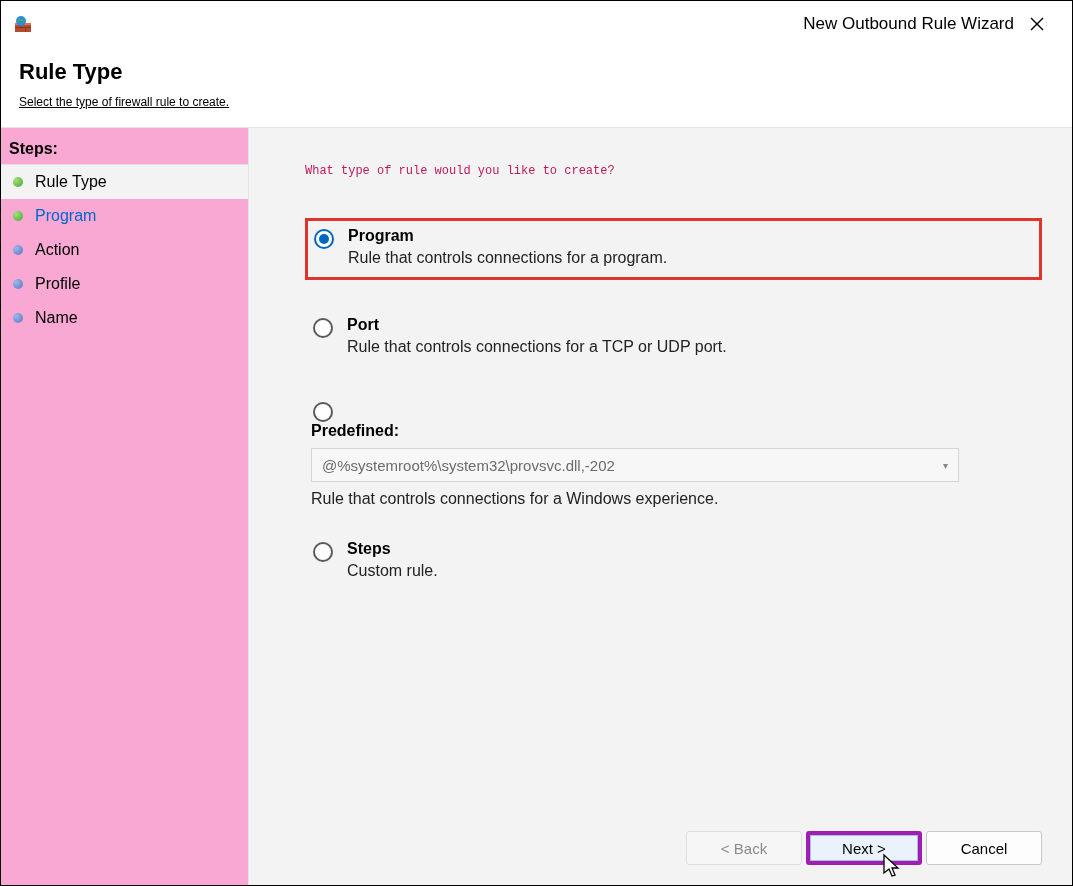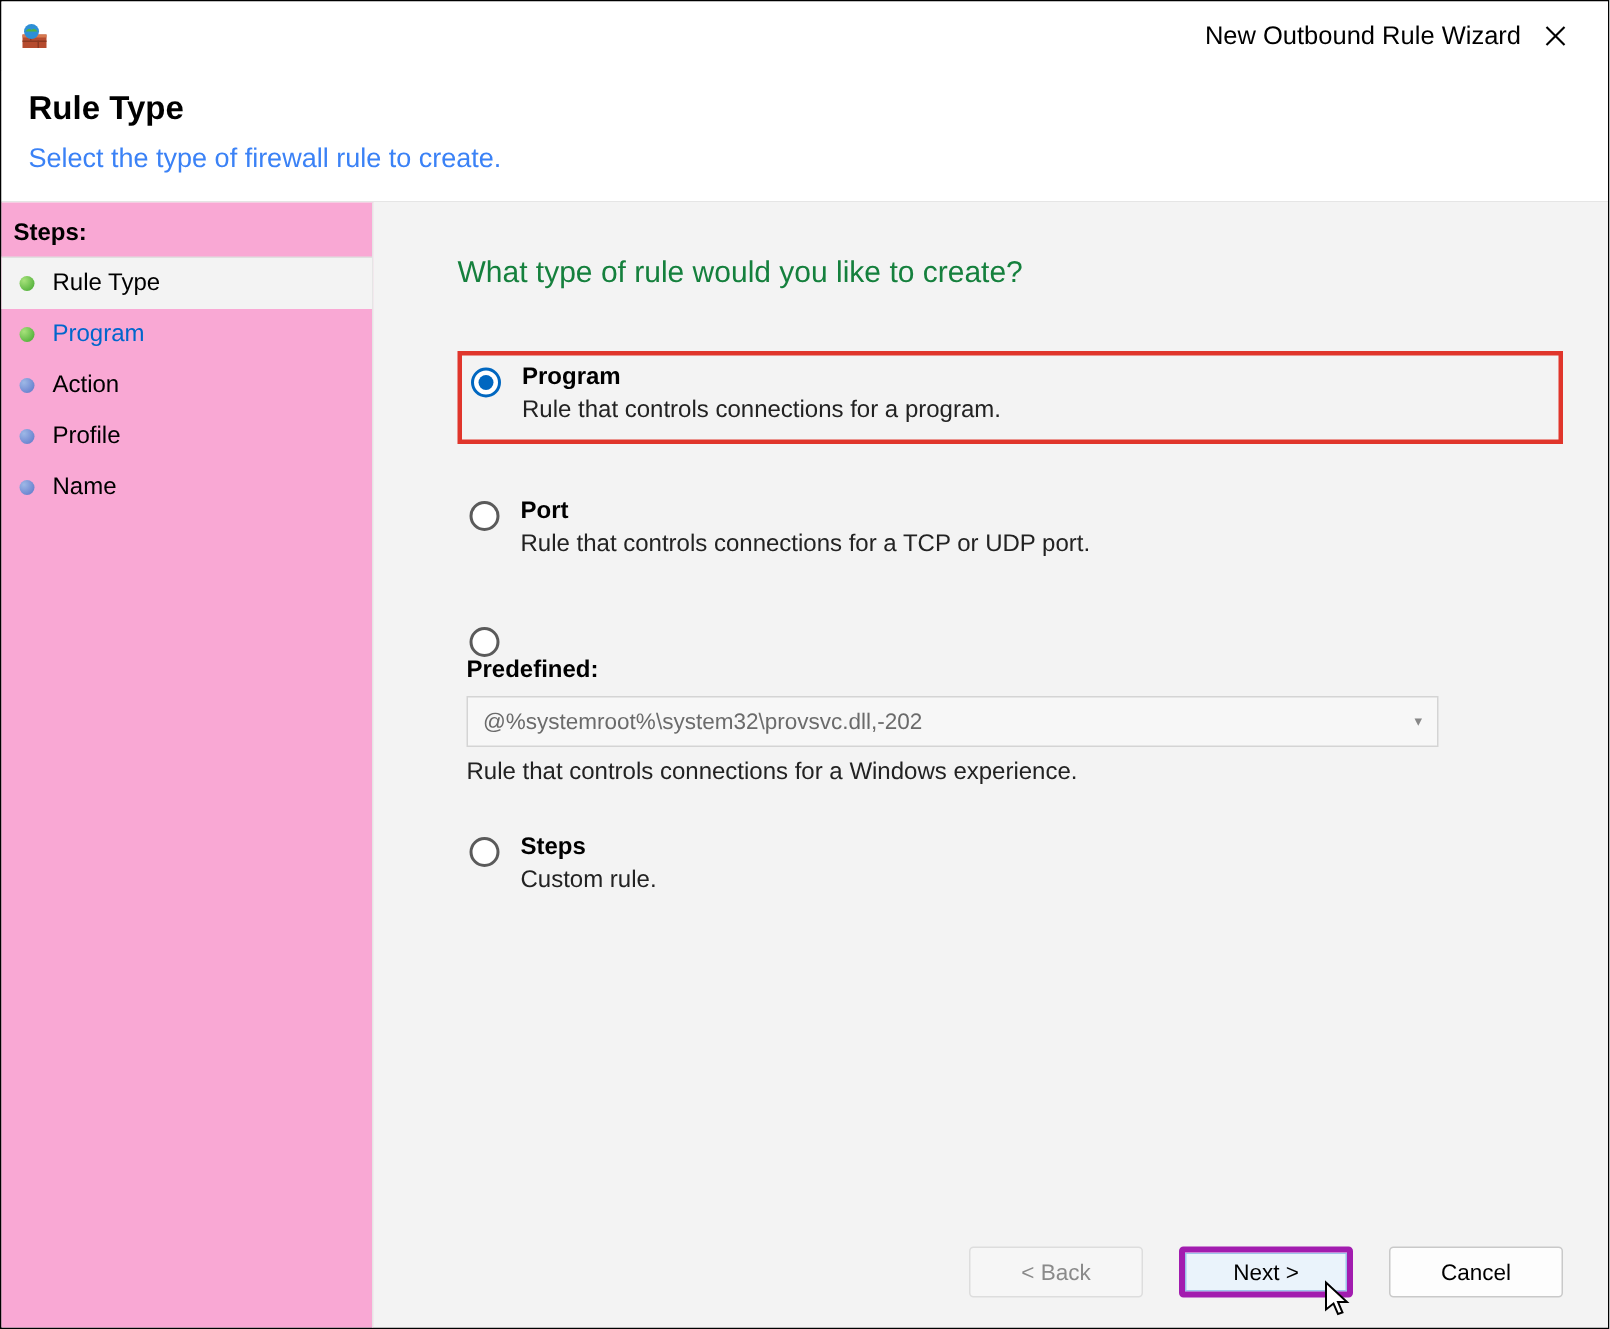--- a/index.html
+++ b/index.html
@@ -55,22 +55,23 @@
     padding: 12px 18px 18px 18px;
     background: #fff;
   }
   .header h1 {
     margin: 0 0 10px 0;
     font-size: 22px;
     font-weight: 700;
     color: #000;
   }
   .header .subtitle {
-    font-size: 18px;
-    color: #3b82f6;
+    font-size: 12px;
+    color: #000000;
+    text-decoration: underline;
   }
   .divider {
     height: 1px;
     background: #e5e5e5;
     margin: 0;
   }
   .body {
     flex: 1;
     display: flex;
     min-height: 0;
@@ -109,23 +110,24 @@
   .step-item.link .label { color: #0066cc; }
   .main {
     flex: 1;
     background: #f3f3f3;
     display: flex;
     flex-direction: column;
     padding: 36px 30px 20px 56px;
     position: relative;
   }
   .question {
-    font-size: 20px;
-    color: #15803d;
+    font-size: 12px;
+    color: #be185d;
     margin-bottom: 40px;
+    font-family: Liberation Mono, monospace;
   }
   .options {
     display: flex;
     flex-direction: column;
     gap: 24px;
   }
   .option {
     display: flex;
     align-items: flex-start;
     padding: 8px 10px 12px 6px;
@@ -183,21 +185,21 @@
   }
   .combo .chev {
     font-size: 10px;
     color: #888;
   }
   .footer {
     position: absolute;
     bottom: 20px;
     right: 30px;
     display: flex;
-    gap: 24px;
+    gap: 4px;
     padding-left: 12px;
   }
   .btn {
     min-width: 116px;
     height: 34px;
     border: 1px solid #c9c9c9;
     background: #fdfdfd;
     font-size: 15px;
     display: inline-flex;
     align-items: center;

